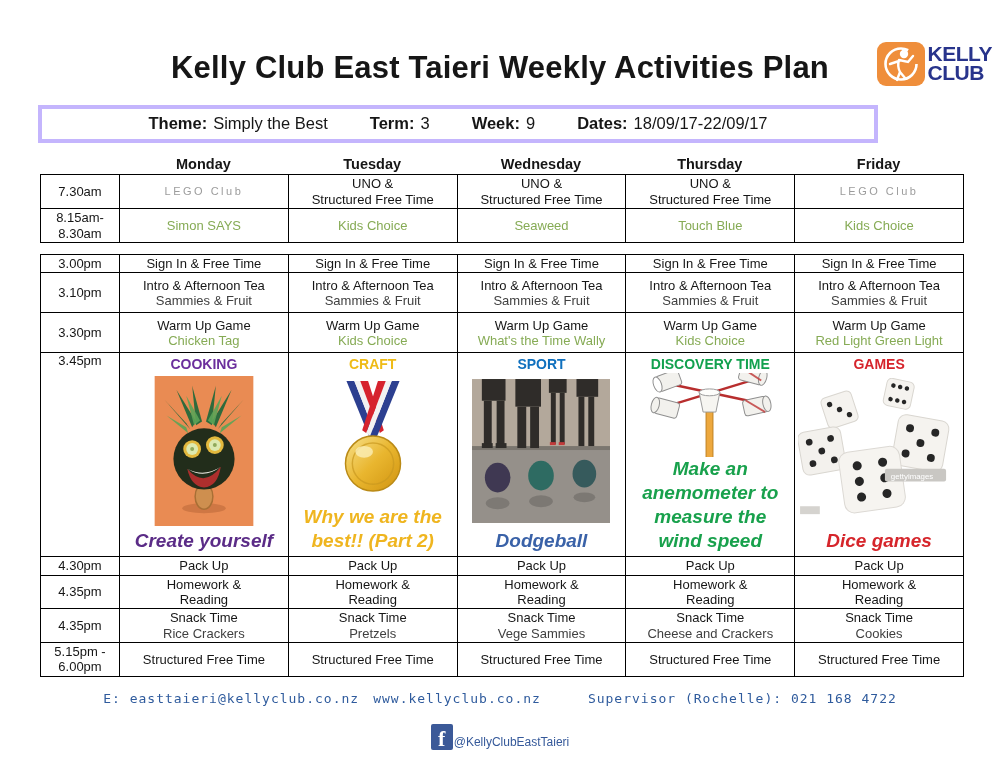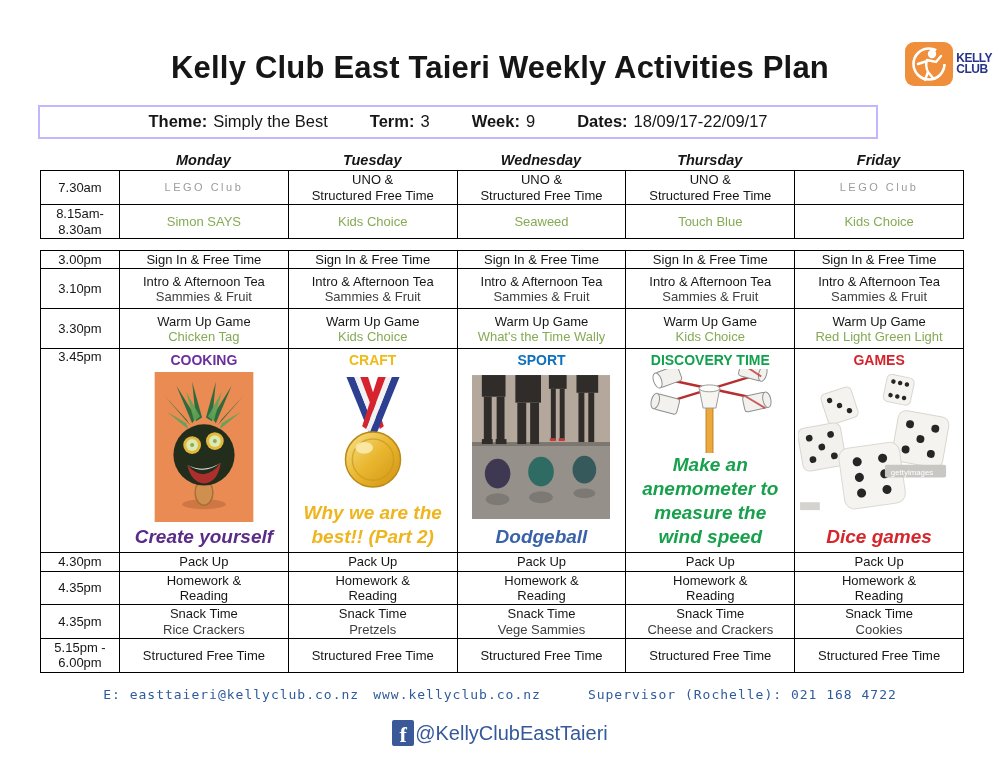--- a/index.html
+++ b/index.html
@@ -1,26 +1,26 @@
 <!DOCTYPE html>
 <html><head>
 <meta charset="utf-8">
 <style>
   html,body{margin:0;padding:0;}
   body{width:1000px;height:773px;background:#fff;overflow:hidden;
        font-family:"Liberation Sans",sans-serif;color:#161616;}
   .title-row{position:relative;padding-top:50px;text-align:center;height:34px;}
   .page-title{font-size:31px;font-weight:bold;margin:0;color:#161616;letter-spacing:.2px;}
   .logo{position:absolute;top:42px;right:8px;display:flex;align-items:center;gap:3px;}
-  .logo-text{color:#28348C;font-weight:bold;font-size:12px;line-height:.9;letter-spacing:-.5px;text-align:left;}
-  .theme-bar{margin:21px 0 0 38px;width:840px;box-sizing:border-box;border:2px solid #c4b5fd;
+  .logo-text{color:#28348C;font-weight:bold;font-size:21px;line-height:.9;letter-spacing:-.5px;text-align:left;}
+  .theme-bar{margin:21px 0 0 38px;width:840px;box-sizing:border-box;border:4px solid #c4b5fd;
              display:flex;justify-content:center;gap:42px;padding:5px 0 6px;font-size:16.5px;white-space:nowrap;}
   .theme-bar b{margin-right:6px;}
   .dayhead{display:grid;grid-template-columns:79px repeat(5,168.8px);margin:13px 0 2px 40px;
-           font-weight:bold;font-size:14.5px;font-style:italic;}
+           font-weight:bold;font-size:14.5px;}
   .dayhead .d{text-align:center;}
   table{border-collapse:collapse;table-layout:fixed;margin-left:40px;width:923px;}
   col.ct{width:79px;}col.cd{width:168.8px;}
   td{border:1.3px solid #000;text-align:center;vertical-align:middle;
      font-size:13px;line-height:1.18;padding:1px 2px;}
   .gap{height:11px;}
   tr.m1 td{height:31px;} tr.m2 td{height:31px;}
   tr.signin td{height:15px;} tr.intro td{height:37px;} tr.warmup td{height:37px;}
   tr.packup td{height:15px;} tr.homework td{height:30px;} tr.snack td{height:30px;}
   tr.structured td{height:31px;}
@@ -37,21 +37,21 @@
   .act-img{flex:1;display:flex;align-items:center;justify-content:center;overflow:hidden;}
   .act-cap{font-weight:bold;font-style:italic;font-size:19px;line-height:1.25;margin-bottom:4px;padding:0 4px;}
   .contact{margin-top:14px;display:flex;justify-content:center;align-items:center;
            color:#2F5B9D;font-family:"DejaVu Sans Mono",monospace;font-size:13px;letter-spacing:1px;white-space:nowrap;}
   .contact .seg{margin:0 7px;}
   .contact .seg-sup{margin-left:40px;}
   .fb-row{margin-top:18px;display:flex;justify-content:center;align-items:flex-end;gap:1px;}
   .fb-icon{width:22px;height:26px;background:#3B5998;color:#fff;border-radius:2px;
            font-family:"Liberation Serif",serif;font-weight:bold;font-size:22px;line-height:1;
            display:flex;align-items:flex-end;justify-content:center;overflow:hidden;}
-  .fb-handle{color:#35599A;font-size:20px;padding-bottom:1px;}
+  .fb-handle{color:#35599A;font-size:12px;padding-bottom:1px;}
 </style>
 </head>
 <body>
 
 <div>
 
   <div class="title-row">
     <h1 class="page-title">Kelly Club East Taieri Weekly Activities Plan</h1>
     <div class="logo">
       <svg width="48" height="44" viewBox="0 0 48 44">

